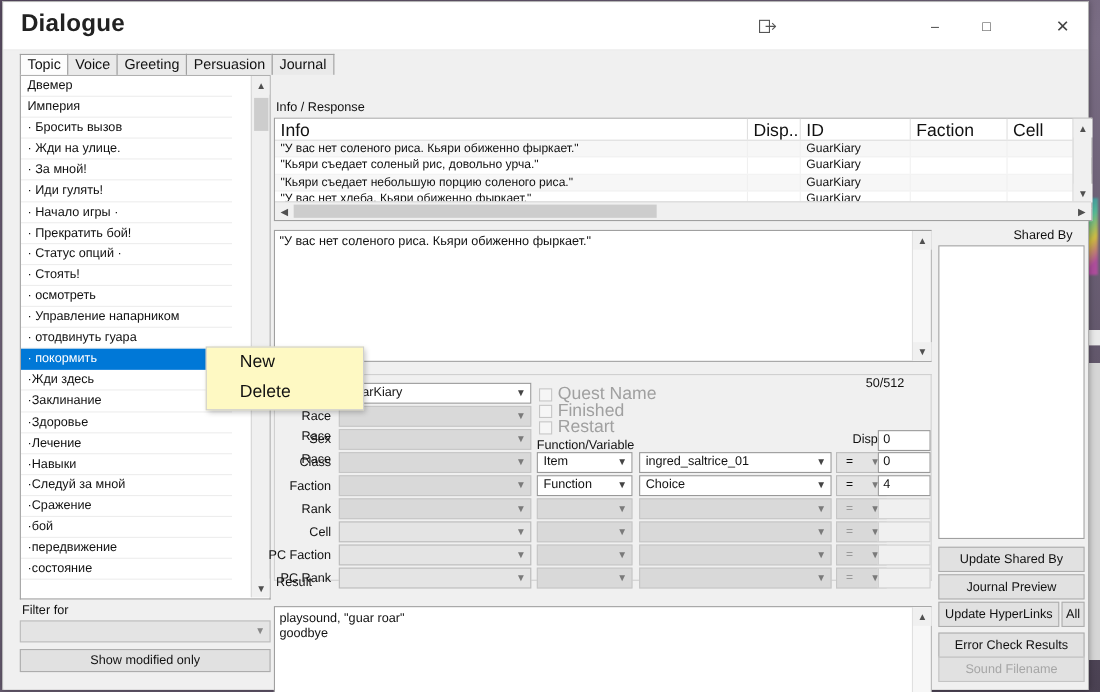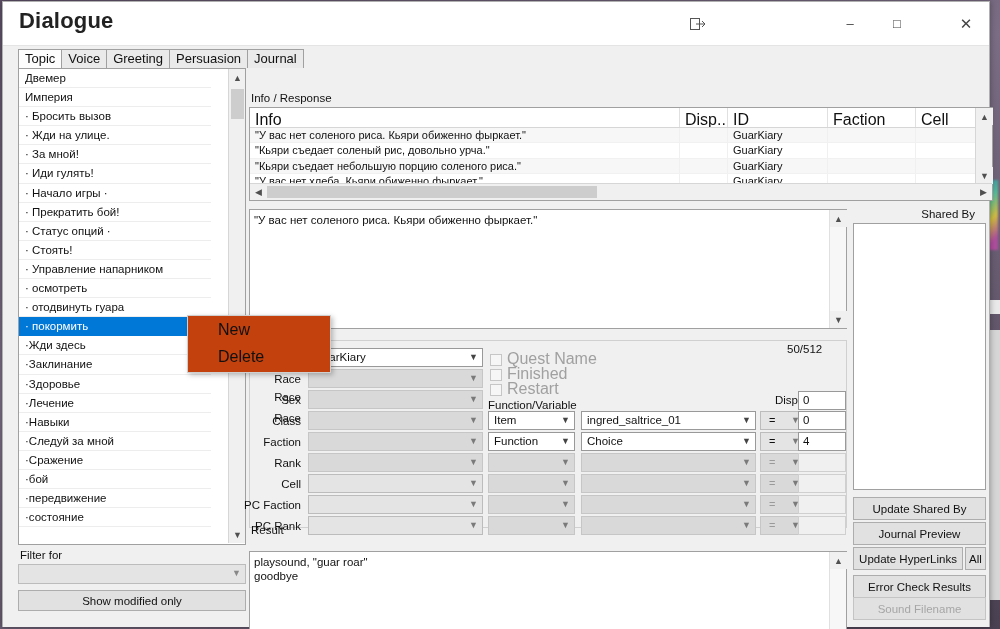--- a/index.html
+++ b/index.html
@@ -321,21 +321,21 @@
   #btn-journal       { top: 476px; }
   #btn-hyperlinks    { top: 501px; width: 110px; }
   #btn-all           { left: 962px; top: 501px; width: 21px; }
   #btn-errorcheck    { top: 529px; }
   #btn-sound         { top: 551px; }
 
   
   #ctx-menu {
     position: absolute; left: 184px; top: 269px;
     width: 144px; height: 58px;
-    background: #c2410c; border: 1px solid #cfcfcf;
+    background: #fef9c3; border: 1px solid #cfcfcf;
     box-shadow: 2px 2px 5px rgba(0,0,0,.25);
     z-index: 50;
   }
   .ctx-item {
     height: 27px; line-height: 27px;
     padding-left: 30px; font-size: 16px; color: #111;
   }
 </style>
 </head>
 <body>
@@ -386,22 +386,22 @@
           <div class="topic-item">Двемер</div>
           <div class="topic-item">Империя</div>
           <div class="topic-item">· Бросить вызов</div>
           <div class="topic-item">· Жди на улице.</div>
           <div class="topic-item">· За мной!</div>
           <div class="topic-item">· Иди гулять!</div>
           <div class="topic-item">· Начало игры ·</div>
           <div class="topic-item">· Прекратить бой!</div>
           <div class="topic-item">· Статус опций ·</div>
           <div class="topic-item">· Стоять!</div>
+          <div class="topic-item">· осмотреть</div>
           <div class="topic-item">· Управление напарником</div>
-          <div class="topic-item">· осмотреть</div>
           <div class="topic-item">· отодвинуть гуара</div>
           <div class="topic-item selected">· покормить</div>
           <div class="topic-item">·Жди здесь</div>
           <div class="topic-item">·Заклинание</div>
           <div class="topic-item">·Здоровье</div>
           <div class="topic-item">·Лечение</div>
           <div class="topic-item">·Навыки</div>
           <div class="topic-item">·Следуй за мной</div>
           <div class="topic-item">·Сражение</div>
           <div class="topic-item">·бой</div>

